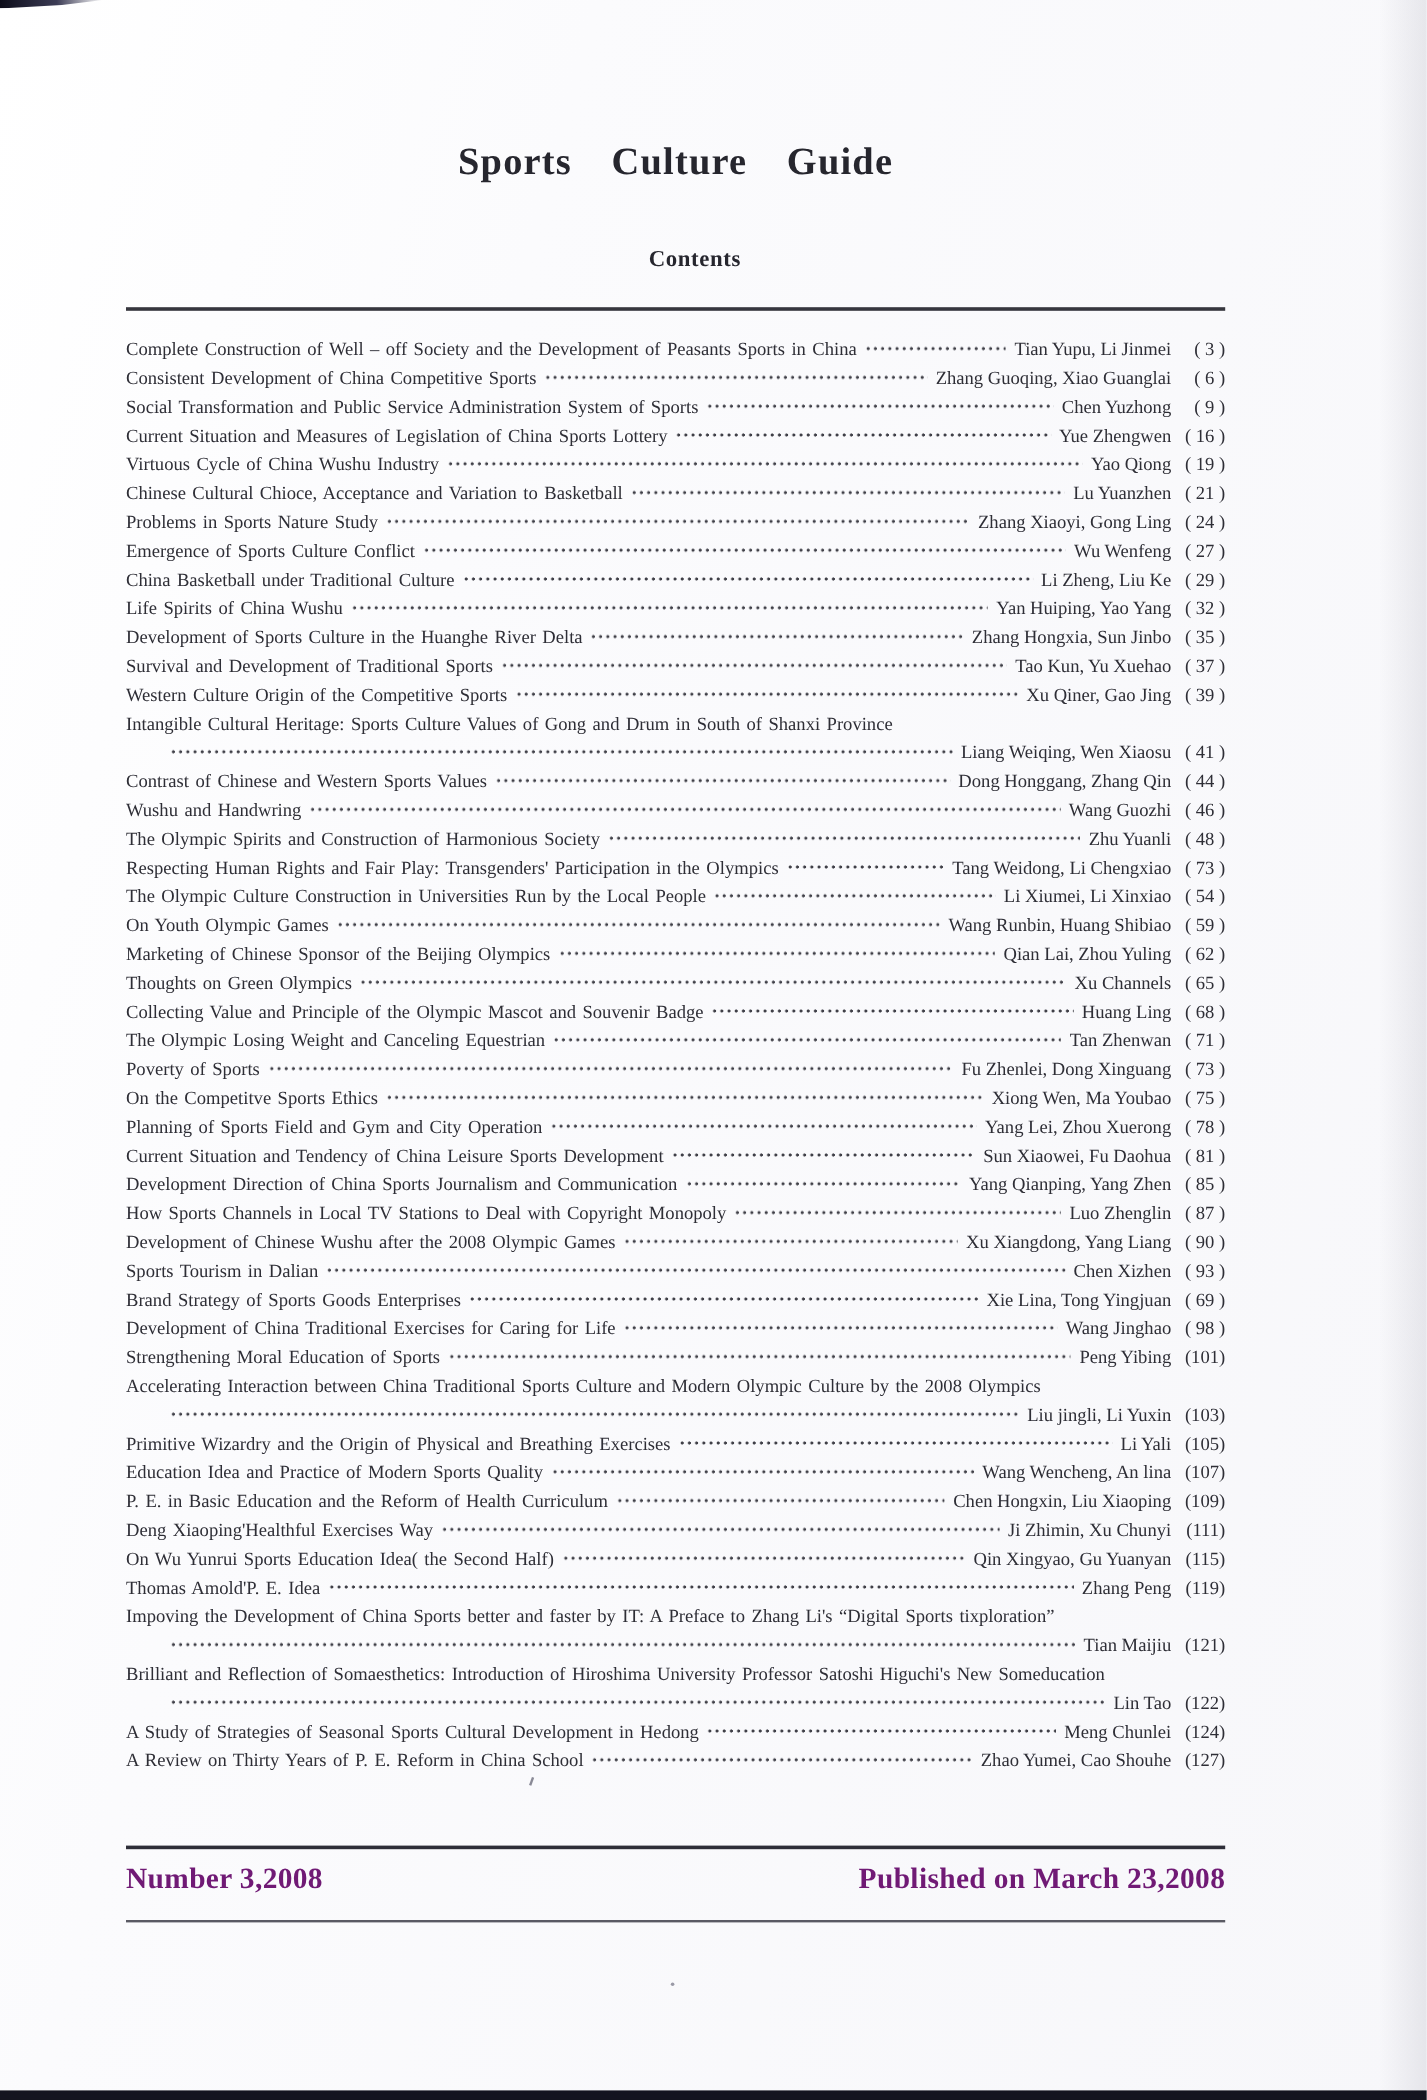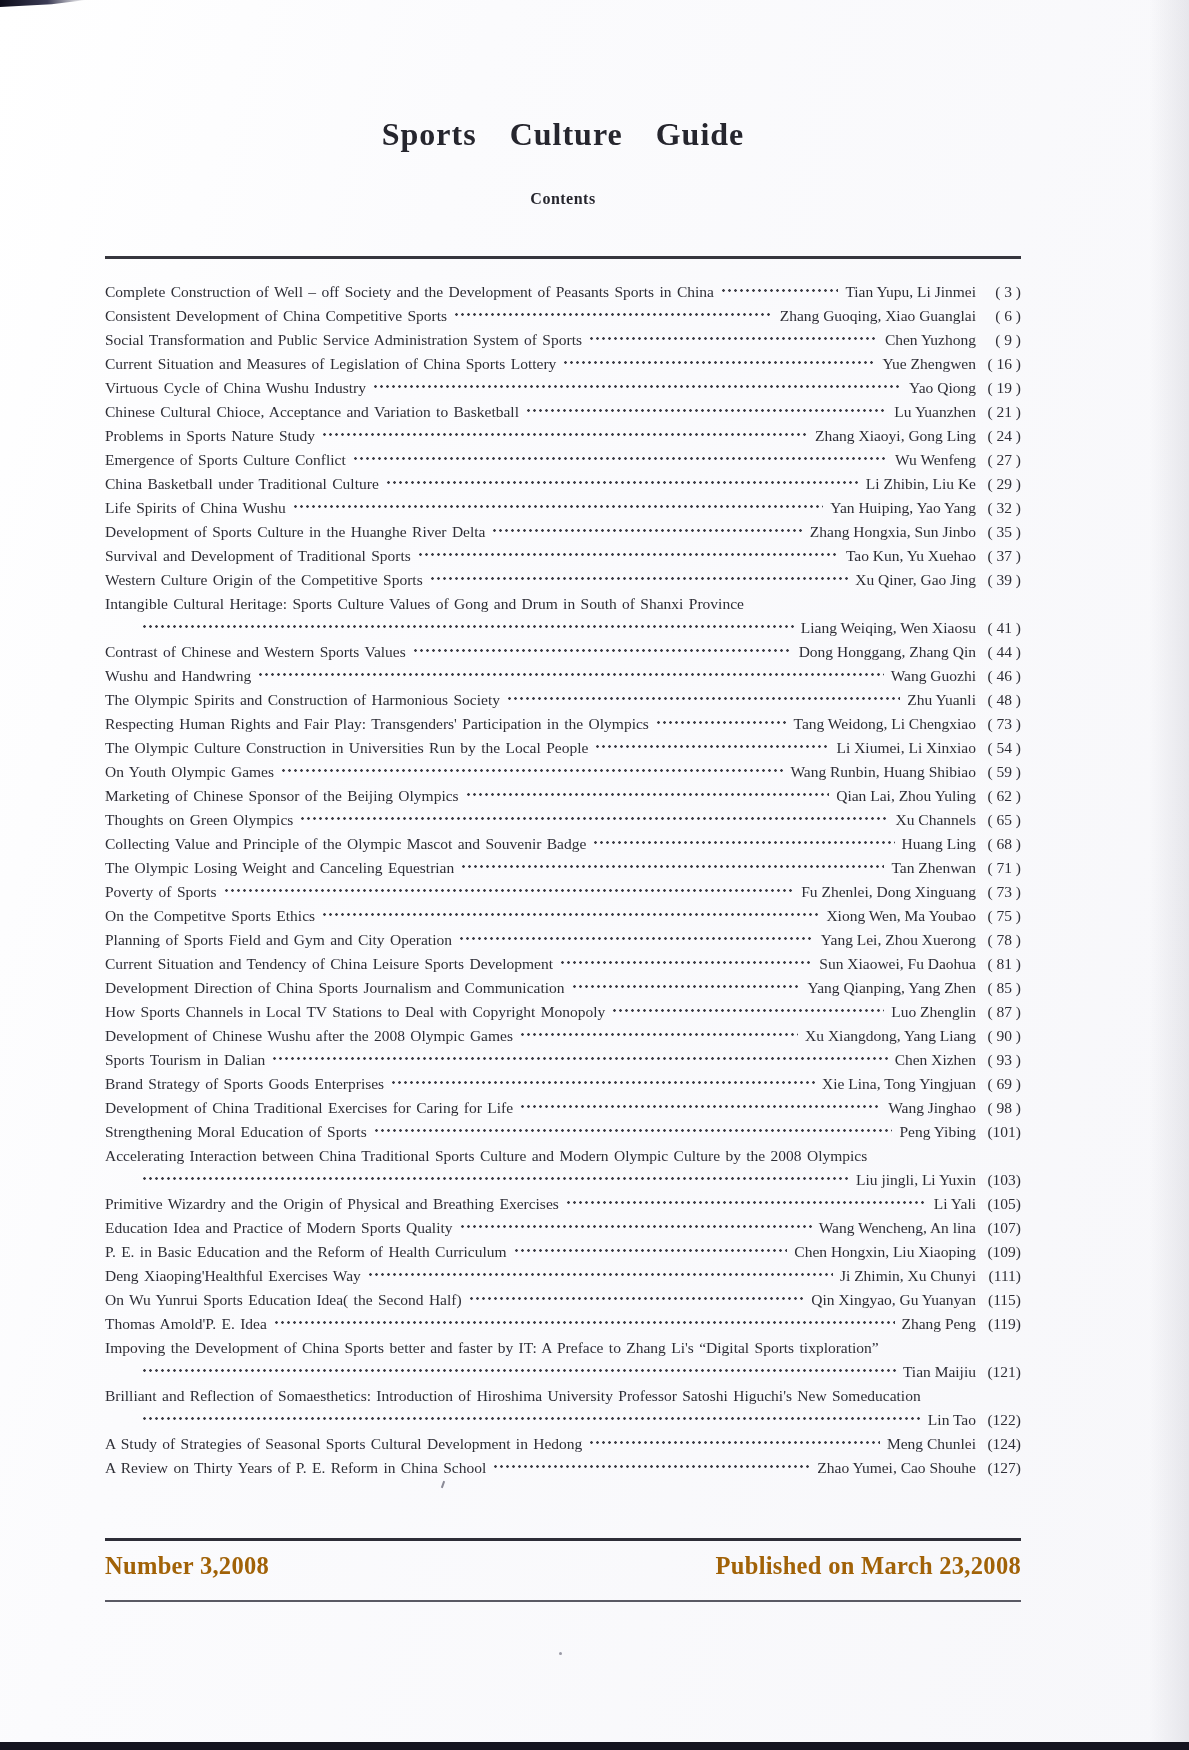--- a/index.html
+++ b/index.html
@@ -33,23 +33,23 @@
     border-radius: 50%; background: #9a9aa6; }
 
   
   .journal-title {
     position: absolute; top: 116px; left: 105px; width: 916px; margin: 0;
     text-align: center;
     font-weight: 700; font-size: 32px; letter-spacing: 1px; word-spacing: 24px;
     color: #26262e;
   }
   .contents-heading {
-    position: absolute; top: 190px; left: 105px; width: 916px; margin: 0;
+    position: absolute; top: 190px; left: 105px; width: 916px; margin: 16px;
     text-align: center;
-    font-weight: 700; font-size: 16px; letter-spacing: 0.5px;
+    font-weight: 700; font-size: 19px; letter-spacing: 0.5px;
     color: #26262e;
   }
 
   
   .rule { position: absolute; left: 105px; width: 916px; }
   .rule-top    { top: 256px;  height: 2.5px; background: #36363e; }
   .rule-ft     { top: 1538px; height: 3px;   background: #2e2e38; }
   .rule-fb     { top: 1600px; height: 2px;   background: #5a5a64; }
 
   
@@ -66,21 +66,21 @@
     background-image: radial-gradient(circle at 2.5px 2.5px, #3f3f47 1.05px, rgba(0,0,0,0) 1.55px);
     background-size: 6px 5px; background-repeat: repeat-x;
   }
   .a { white-space: nowrap; }
   .p { white-space: pre; display: inline-block; min-width: 45px; text-align: right; }
 
   
   .footer {
     position: absolute; left: 105px; top: 1552px; width: 916px;
     display: flex; justify-content: space-between; align-items: baseline;
-    font-weight: 700; font-size: 24.5px; color: #a16207; letter-spacing: 0.3px;
+    font-weight: 700; font-size: 24.5px; color: #701a75; letter-spacing: 0.3px;
   }
 </style>
 </head>
 <body>
 
 <div class="page">
 
   <div class="corner-artifact"></div>
   <div class="edge-shade"></div>
 
@@ -134,21 +134,21 @@
       </div>
       <div class="row">
         <span class="t">Emergence of Sports Culture Conflict</span>
         <span class="dots"></span>
         <span class="a">Wu Wenfeng</span>
         <span class="p">( 27 )</span>
       </div>
       <div class="row">
         <span class="t">China Basketball under Traditional Culture</span>
         <span class="dots"></span>
-        <span class="a">Li Zhibin, Liu Ke</span>
+        <span class="a">Li Zheng, Liu Ke</span>
         <span class="p">( 29 )</span>
       </div>
       <div class="row">
         <span class="t">Life Spirits of China Wushu</span>
         <span class="dots"></span>
         <span class="a">Yan Huiping, Yao Yang</span>
         <span class="p">( 32 )</span>
       </div>
       <div class="row">
         <span class="t">Development of Sports Culture in the Huanghe River Delta</span>

